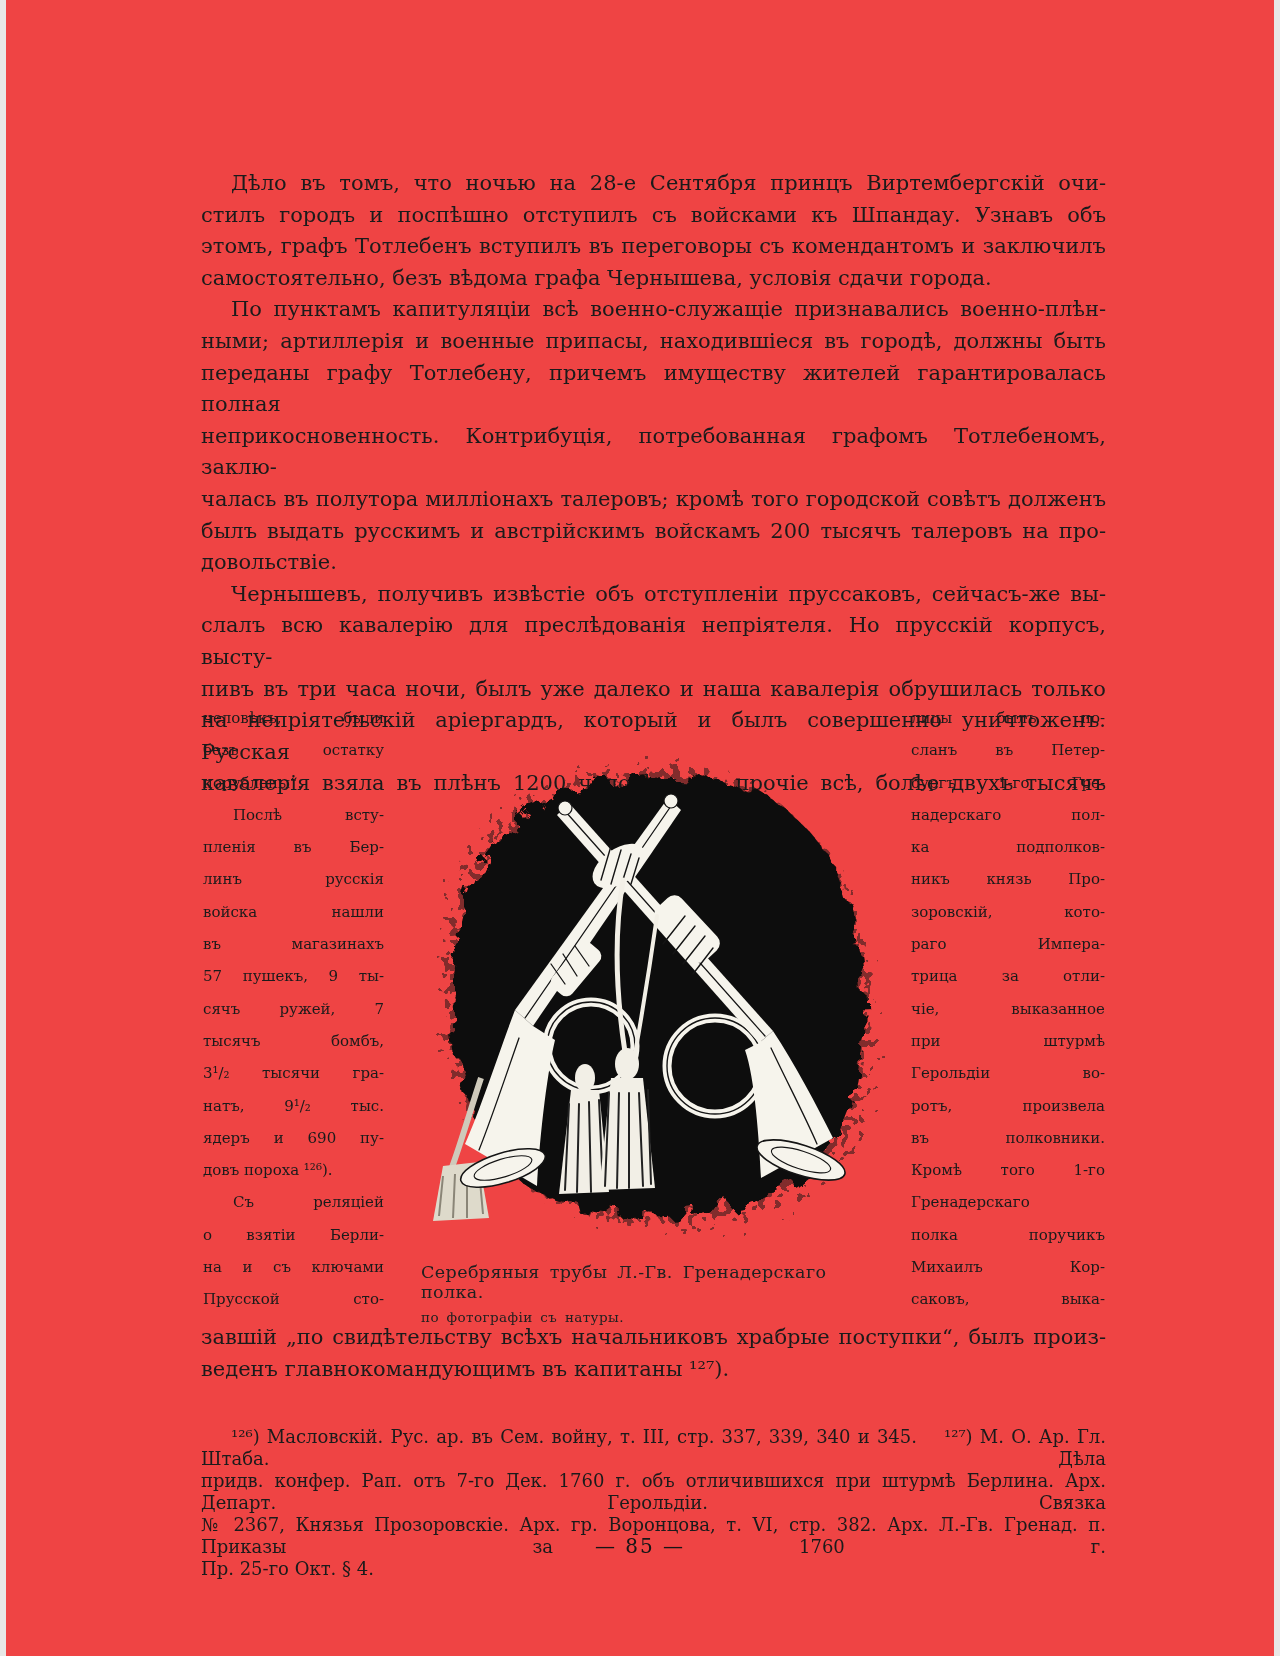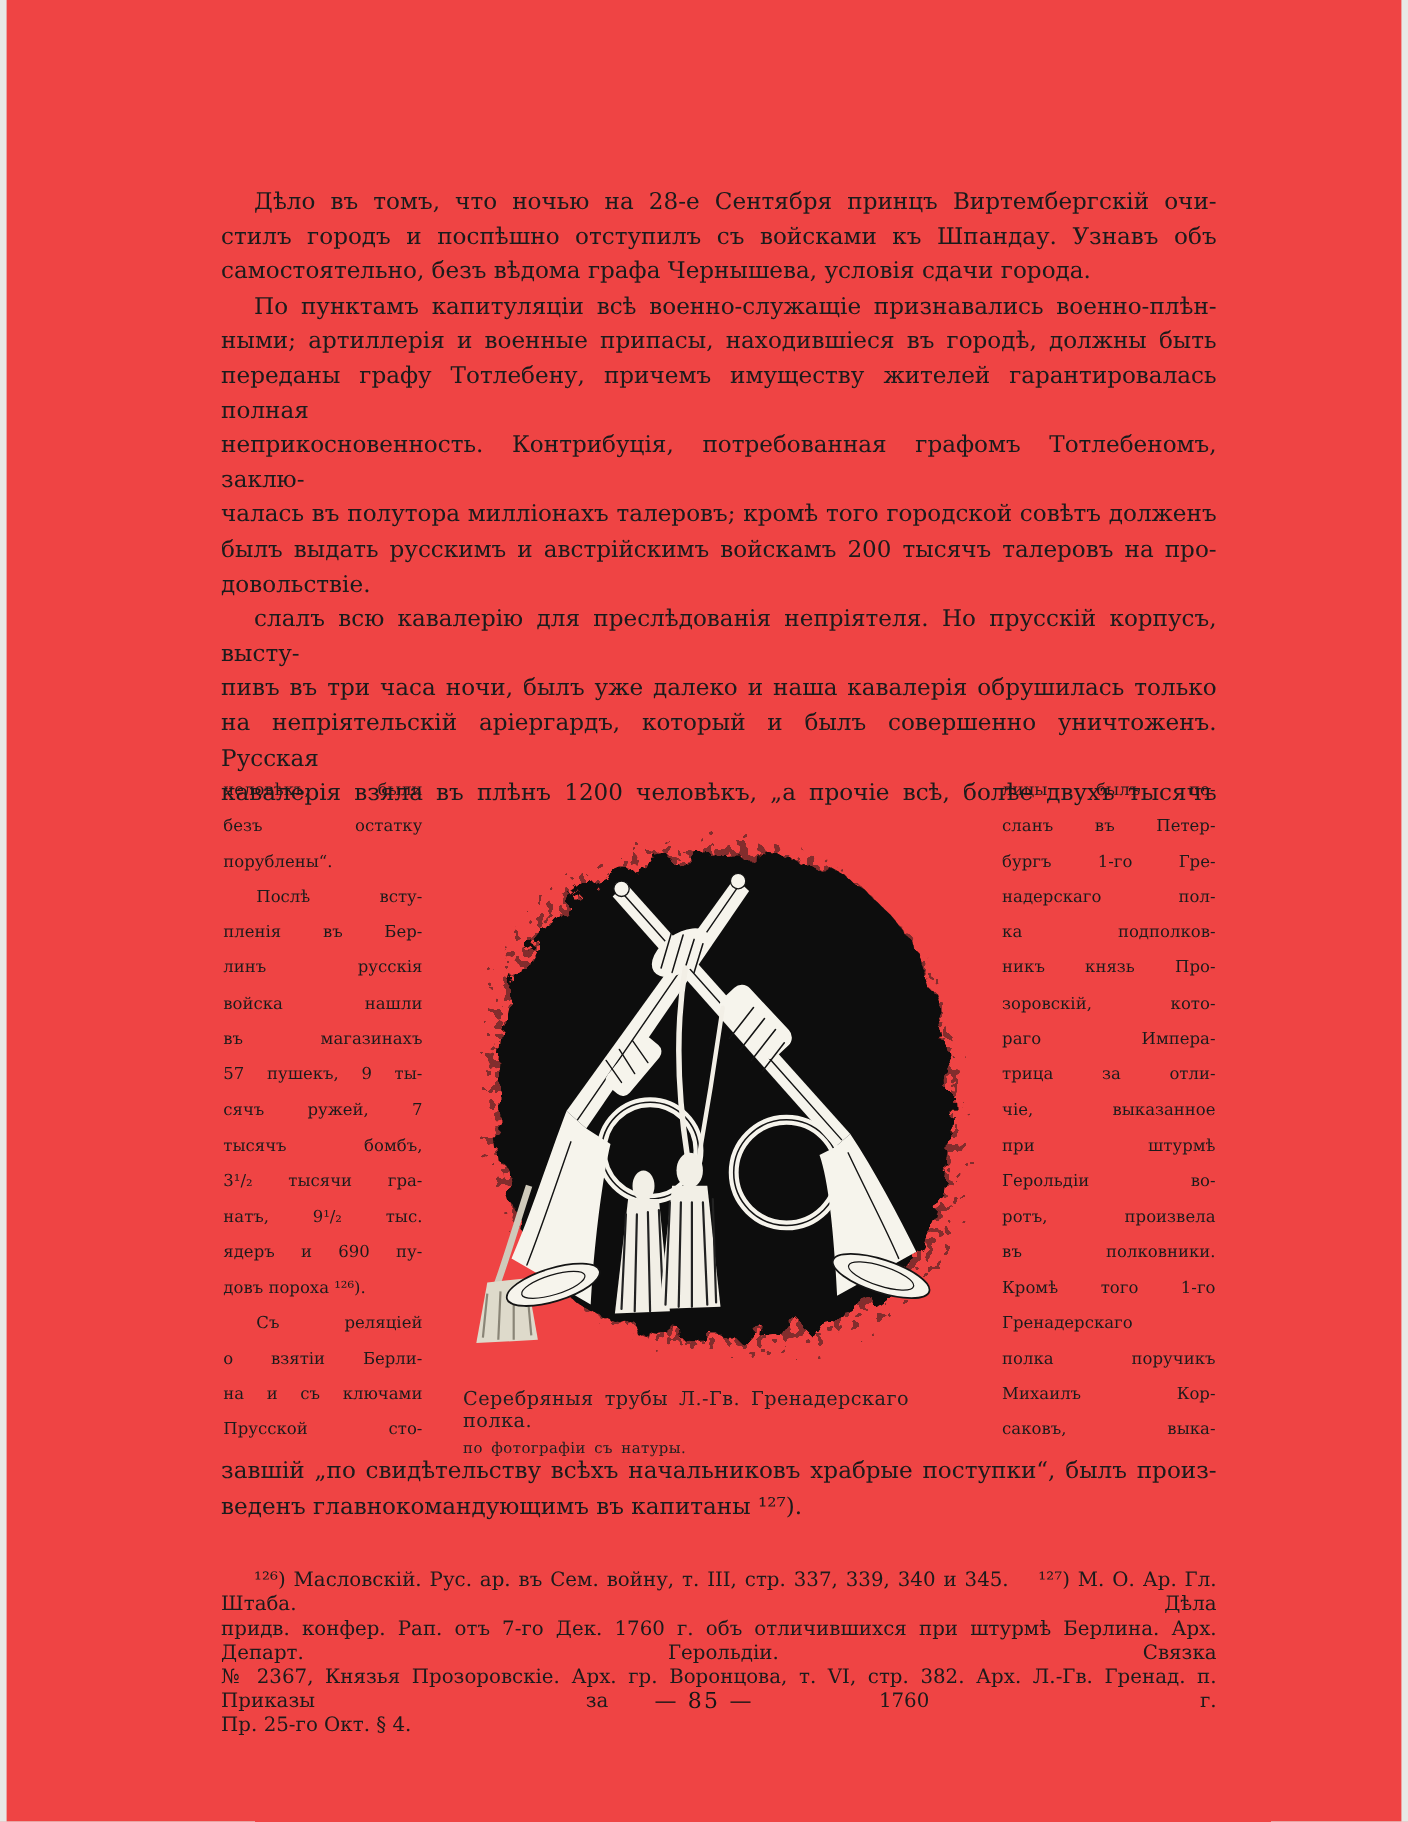--- a/index.html
+++ b/index.html
@@ -59,32 +59,34 @@
 </style>
 </head>
 <body>
 
 <div class="page">
 
   <div class="body-text">
       <div class="para ind">
         <div class="line">Дѣло въ томъ, что ночью на 28-е Сентября принцъ Виртембергскій очи-</div>
         <div class="line">стилъ городъ и поспѣшно отступилъ съ войсками къ Шпандау. Узнавъ объ</div>
+        <div class="line">этомъ, графъ Тотлебенъ вступилъ въ переговоры съ комендантомъ и заключилъ</div>
         <div class="line">самостоятельно, безъ вѣдома графа Чернышева, условія сдачи города.</div>
       </div>
       <div class="para ind">
         <div class="line">По пунктамъ капитуляціи всѣ военно-служащіе признавались военно-плѣн-</div>
         <div class="line">ными; артиллерія и военные припасы, находившіеся въ городѣ, должны быть</div>
         <div class="line">переданы графу Тотлебену, причемъ имуществу жителей гарантировалась полная</div>
         <div class="line">неприкосновенность. Контрибуція, потребованная графомъ Тотлебеномъ, заклю-</div>
         <div class="line">чалась въ полутора милліонахъ талеровъ; кромѣ того городской совѣтъ долженъ</div>
         <div class="line">былъ выдать русскимъ и австрійскимъ войскамъ 200 тысячъ талеровъ на про-</div>
         <div class="line">довольствіе.</div>
       </div>
       <div class="para ind open">
+        <div class="line">Чернышевъ, получивъ извѣстіе объ отступленіи пруссаковъ, сейчасъ-же вы-</div>
         <div class="line">слалъ всю кавалерію для преслѣдованія непріятеля. Но прусскій корпусъ, высту-</div>
         <div class="line">пивъ въ три часа ночи, былъ уже далеко и наша кавалерія обрушилась только</div>
         <div class="line">на непріятельскій аріергардъ, который и былъ совершенно уничтоженъ. Русская</div>
         <div class="line">кавалерія взяла въ плѣнъ 1200 человѣкъ, „а прочіе всѣ, болѣе двухъ тысячъ</div>
       </div>
     </div>
 
   <div class="col left">
       <div class="para">
         <div class="line">человѣкъ, были</div>

